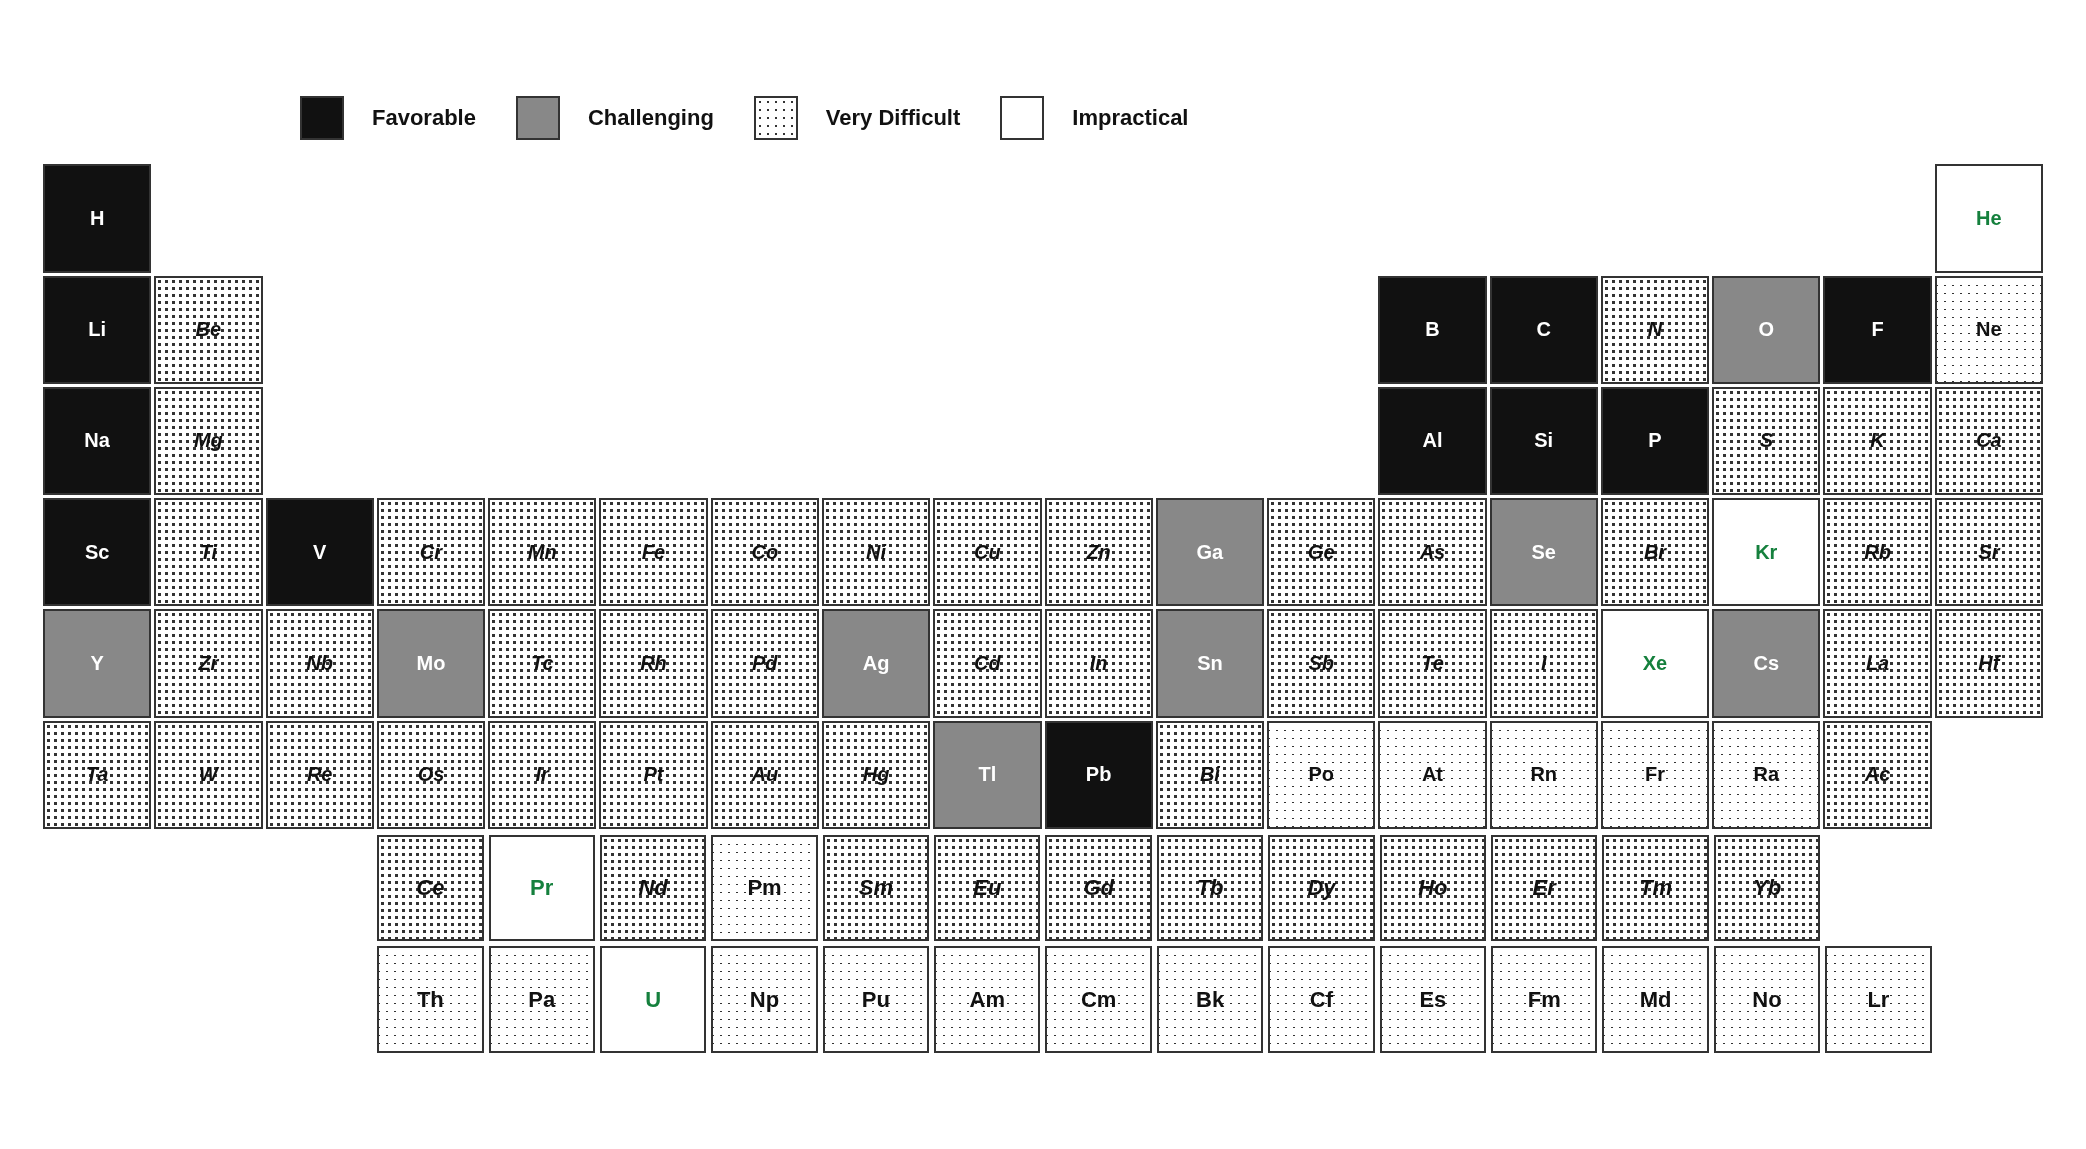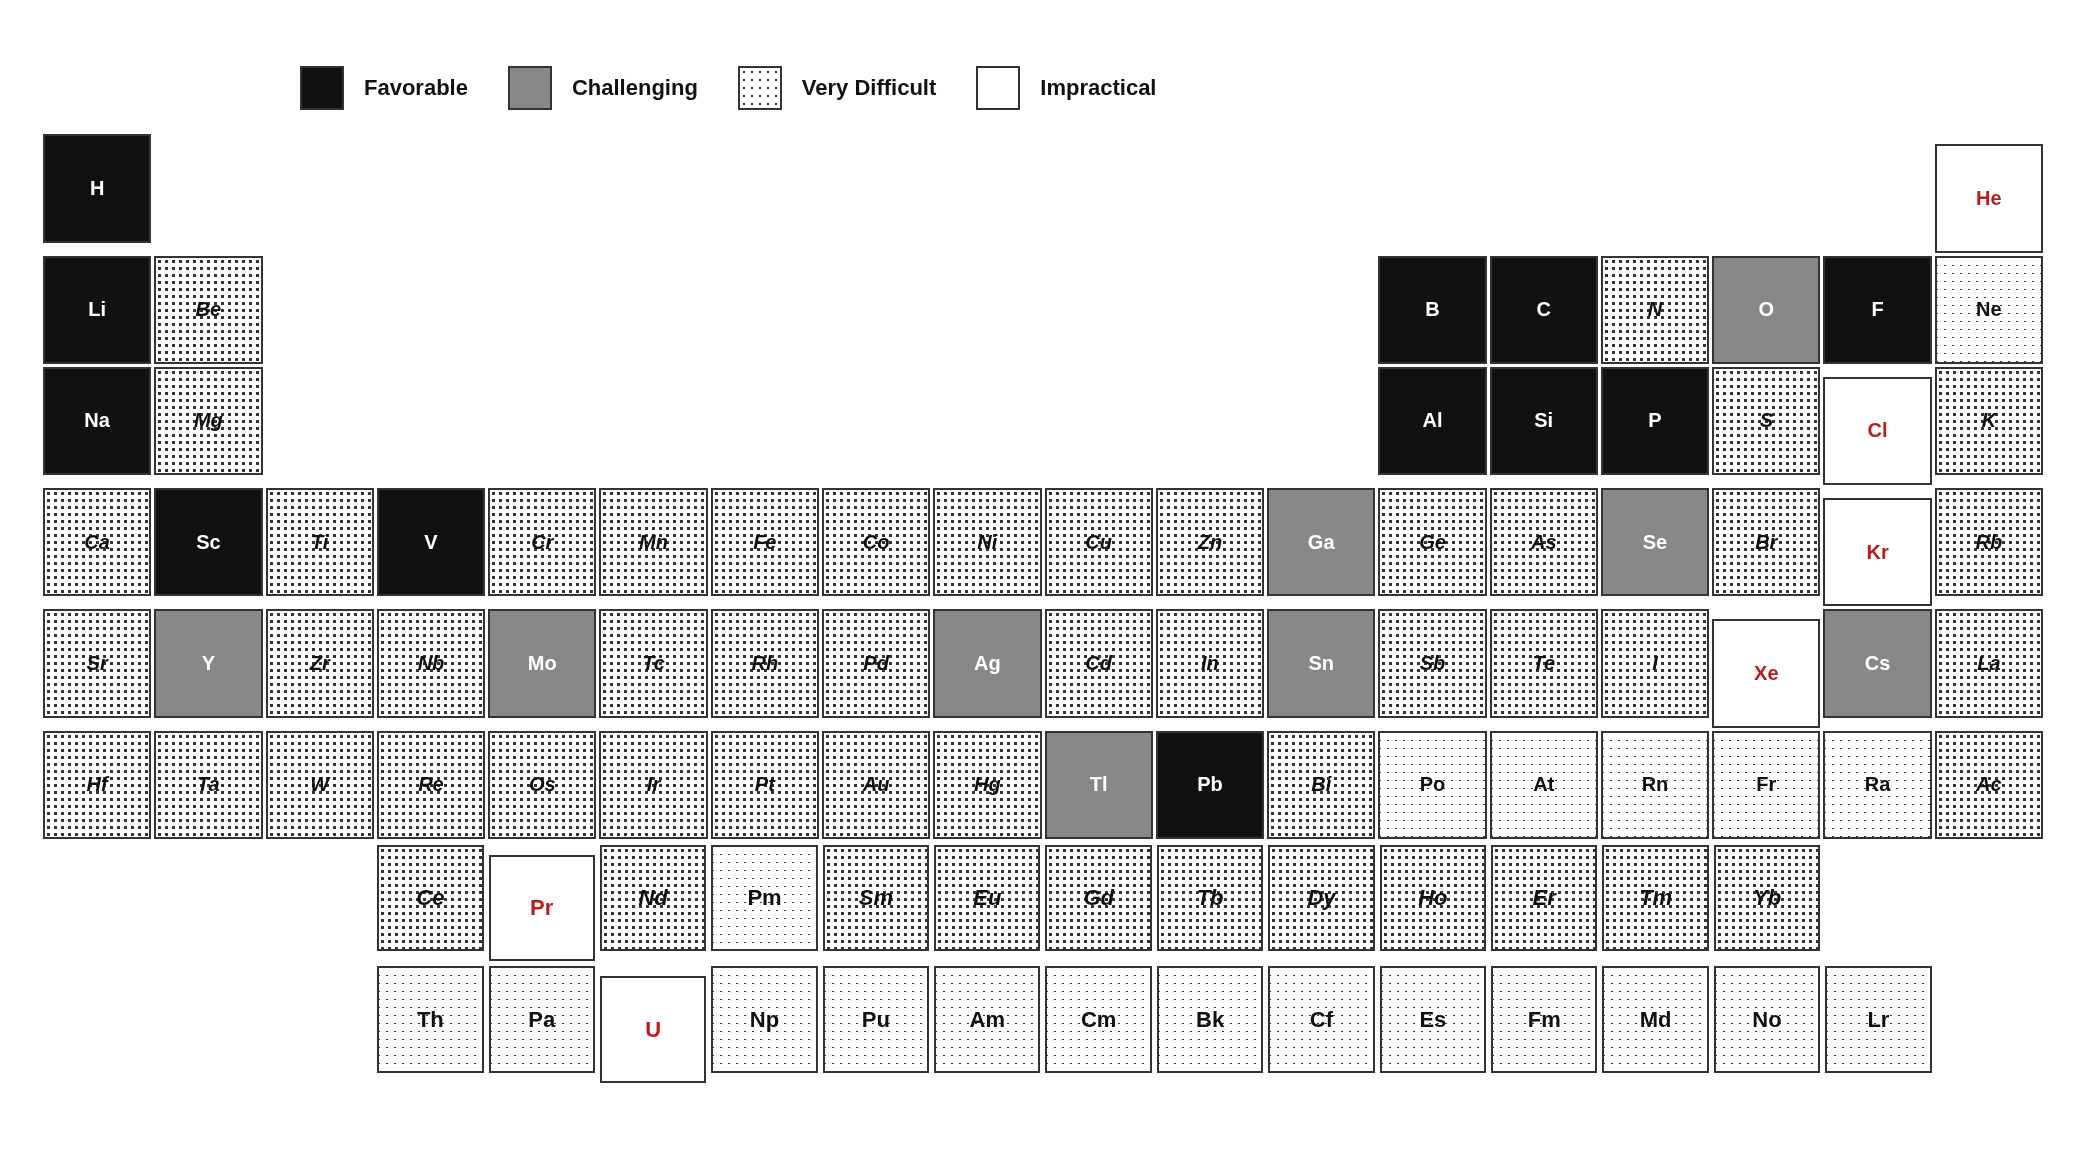--- a/index.html
+++ b/index.html
@@ -28,21 +28,21 @@
       gap: 40px;
       margin-bottom: 18px;
       align-items: center;
       align-self: flex-start;
       margin-left: 200px;
     }
 
     .legend-item {
       display: flex;
       align-items: center;
-      gap: 20px;
+      gap: 28px;
     }
 
     .legend-box {
       width: 44px;
       height: 44px;
       border: 2px solid #333;
       flex-shrink: 0;
     }
 
     .legend-label {
@@ -84,22 +84,21 @@
     }
     .el-verydifficult {
       background: white;
       background-image: radial-gradient(circle, #333 1.5px, transparent 1.5px);
       background-size: 7px 7px;
       color: #111;
       font-style: italic;
     }
     .el-impractical {
       background: white;
-      color: #b91c1c;
-      margin-top: 10px;
+      color: #15803d;
     }
     .el-xdifficult {
       background: white;
       background-image:
         linear-gradient(45deg, #333 1px, transparent 1px),
         linear-gradient(-45deg, #333 1px, transparent 1px);
       background-size: 8px 8px;
       color: #111;
     }
 
@@ -161,21 +160,20 @@
         <div class="element el-challenging">O</div>
         <div class="element el-favorable">F</div>
         <div class="element el-xdifficult">Ne</div>
         <div class="element el-favorable">Na</div>
         <div class="element el-verydifficult">Mg</div>
         <div class="placeholder" style="grid-column: span 10;"></div>
         <div class="element el-favorable">Al</div>
         <div class="element el-favorable">Si</div>
         <div class="element el-favorable">P</div>
         <div class="element el-verydifficult">S</div>
-        <div class="element el-impractical">Cl</div>
         <div class="element el-verydifficult">K</div>
         <div class="element el-verydifficult">Ca</div>
         <div class="element el-favorable">Sc</div>
         <div class="element el-verydifficult">Ti</div>
         <div class="element el-favorable">V</div>
         <div class="element el-verydifficult">Cr</div>
         <div class="element el-verydifficult">Mn</div>
         <div class="element el-verydifficult">Fe</div>
         <div class="element el-verydifficult">Co</div>
         <div class="element el-verydifficult">Ni</div>

